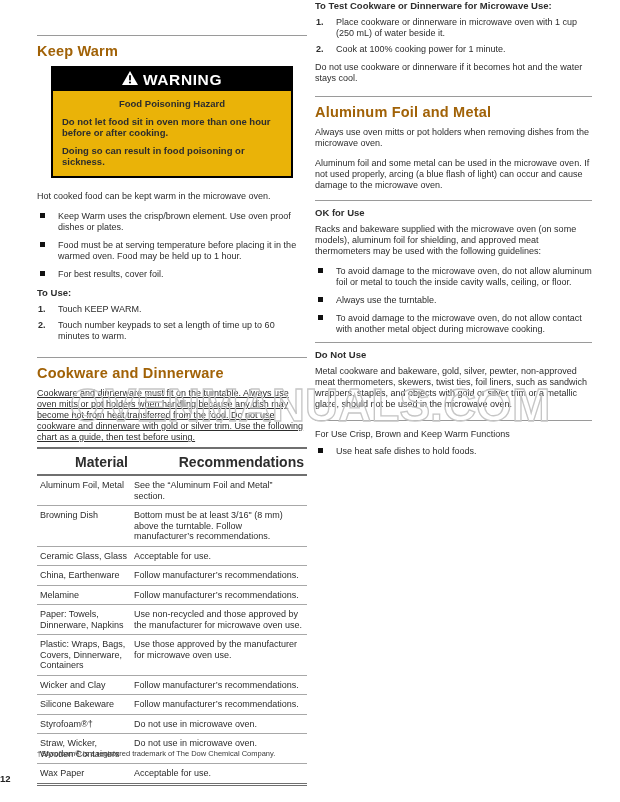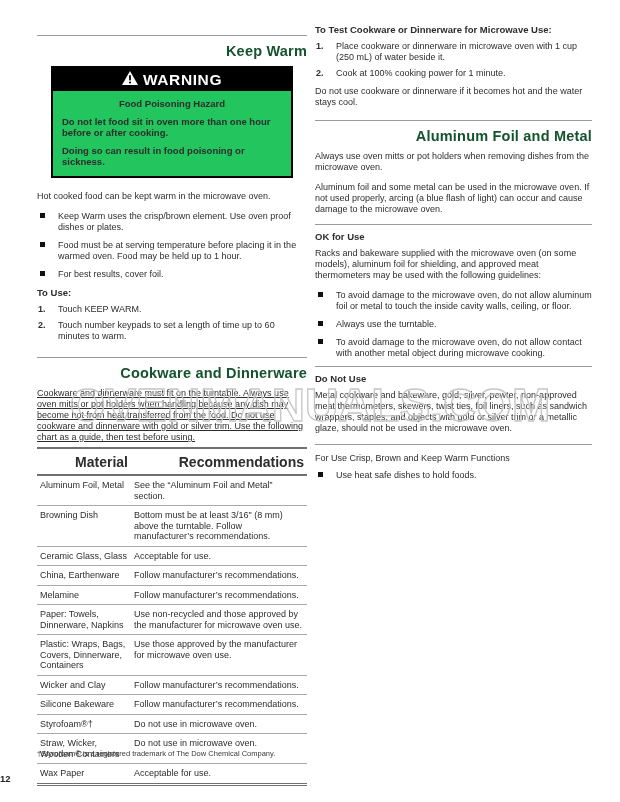--- a/index.html
+++ b/index.html
@@ -4,34 +4,34 @@
 <style>
   html,body { margin:0; padding:0; background:#ffffff; }
   .page {
     position:relative; width:620px; height:802px; background:#fff;
     font-family:"Liberation Sans", sans-serif; color:#2d2d2d; overflow:hidden;
   }
   .col-left  { position:absolute; left:37px;  top:0; width:270px; }
   .col-right { position:absolute; left:315px; top:0; width:277px; }
   .rule { border-top:1px solid #9a9a9a; height:0; margin:0; }
   h1.section {
-    color:#14532d; font-size:14.5px; font-weight:bold; text-align:right;
+    color:#a16207; font-size:14.5px; font-weight:bold; text-align:left;
     margin:7px 0 7px; letter-spacing:0.2px;
   }
   p.body { font-size:9px; line-height:11px; margin:0 0 9px; }
   .bold-head { font-size:9.5px; font-weight:bold; margin:0 0 6px; line-height:11px; }
   ul.sq { list-style:none; padding:0; margin:0 0 4px; }
   ul.sq li { position:relative; padding-left:21px; margin:0 0 7px; font-size:9px; line-height:11px; }
   ul.sq li .bullet { position:absolute; left:3px; top:2px; width:5px; height:5px; background:#111; }
   ol.steps { list-style:none; padding:0; margin:0 0 7px; }
   ol.steps li { position:relative; padding-left:21px; margin:0 0 5px; font-size:9px; line-height:11px; }
   ol.steps li .num { position:absolute; left:1px; top:0; font-weight:bold; }
 
   
-  .warnbox { width:238px; margin:0 auto 0; border:2px solid #000; background:#22c55e; }
+  .warnbox { width:238px; margin:0 auto 0; border:2px solid #000; background:#eab308; }
   .warnhead {
     background:#000; color:#fff; height:23px; display:flex; align-items:center;
     justify-content:center; gap:5px; font-weight:bold; font-size:15.5px; letter-spacing:0.6px;
   }
   .warnbody { padding:6px 9px 7px; }
   .warnhazard { text-align:center; font-weight:bold; font-size:9.5px; margin:1px 0 7px; }
   .warntext { font-weight:bold; font-size:9.5px; line-height:11px; margin:0 0 7px; }
   .warntext:last-child { margin-bottom:2px; }
 
   
@@ -161,21 +161,21 @@
           </tr>
         <tr>
             <td class="mat">Wax Paper</td>
             <td>Acceptable for use.</td>
           </tr>
       </tbody>
     </table>
   </div>
 
   <div class="col-right">
-    <div class="bold-head" style="margin-top:24px;">To Test Cookware or Dinnerware for Microwave Use:</div>
+    <div class="bold-head" style="">To Test Cookware or Dinnerware for Microwave Use:</div>
     <ol class="steps">
       <li><span class="num">1.</span><span>Place cookware or dinnerware in microwave oven with 1 cup (250 mL) of water beside it.</span></li>
       <li><span class="num">2.</span><span>Cook at 100% cooking power for 1 minute.</span></li>
     </ol>
     <p class="body">Do not use cookware or dinnerware if it becomes hot and the water stays cool.</p>
 
     <div class="rule" style="margin-top:12px;"></div>
     <h1 class="section">Aluminum Foil and Metal</h1>
     <p class="body">Always use oven mitts or pot holders when removing dishes from the microwave oven.</p>
     <p class="body">Aluminum foil and some metal can be used in the microwave oven. If not used properly, arcing (a blue flash of light) can occur and cause damage to the microwave oven.</p>

